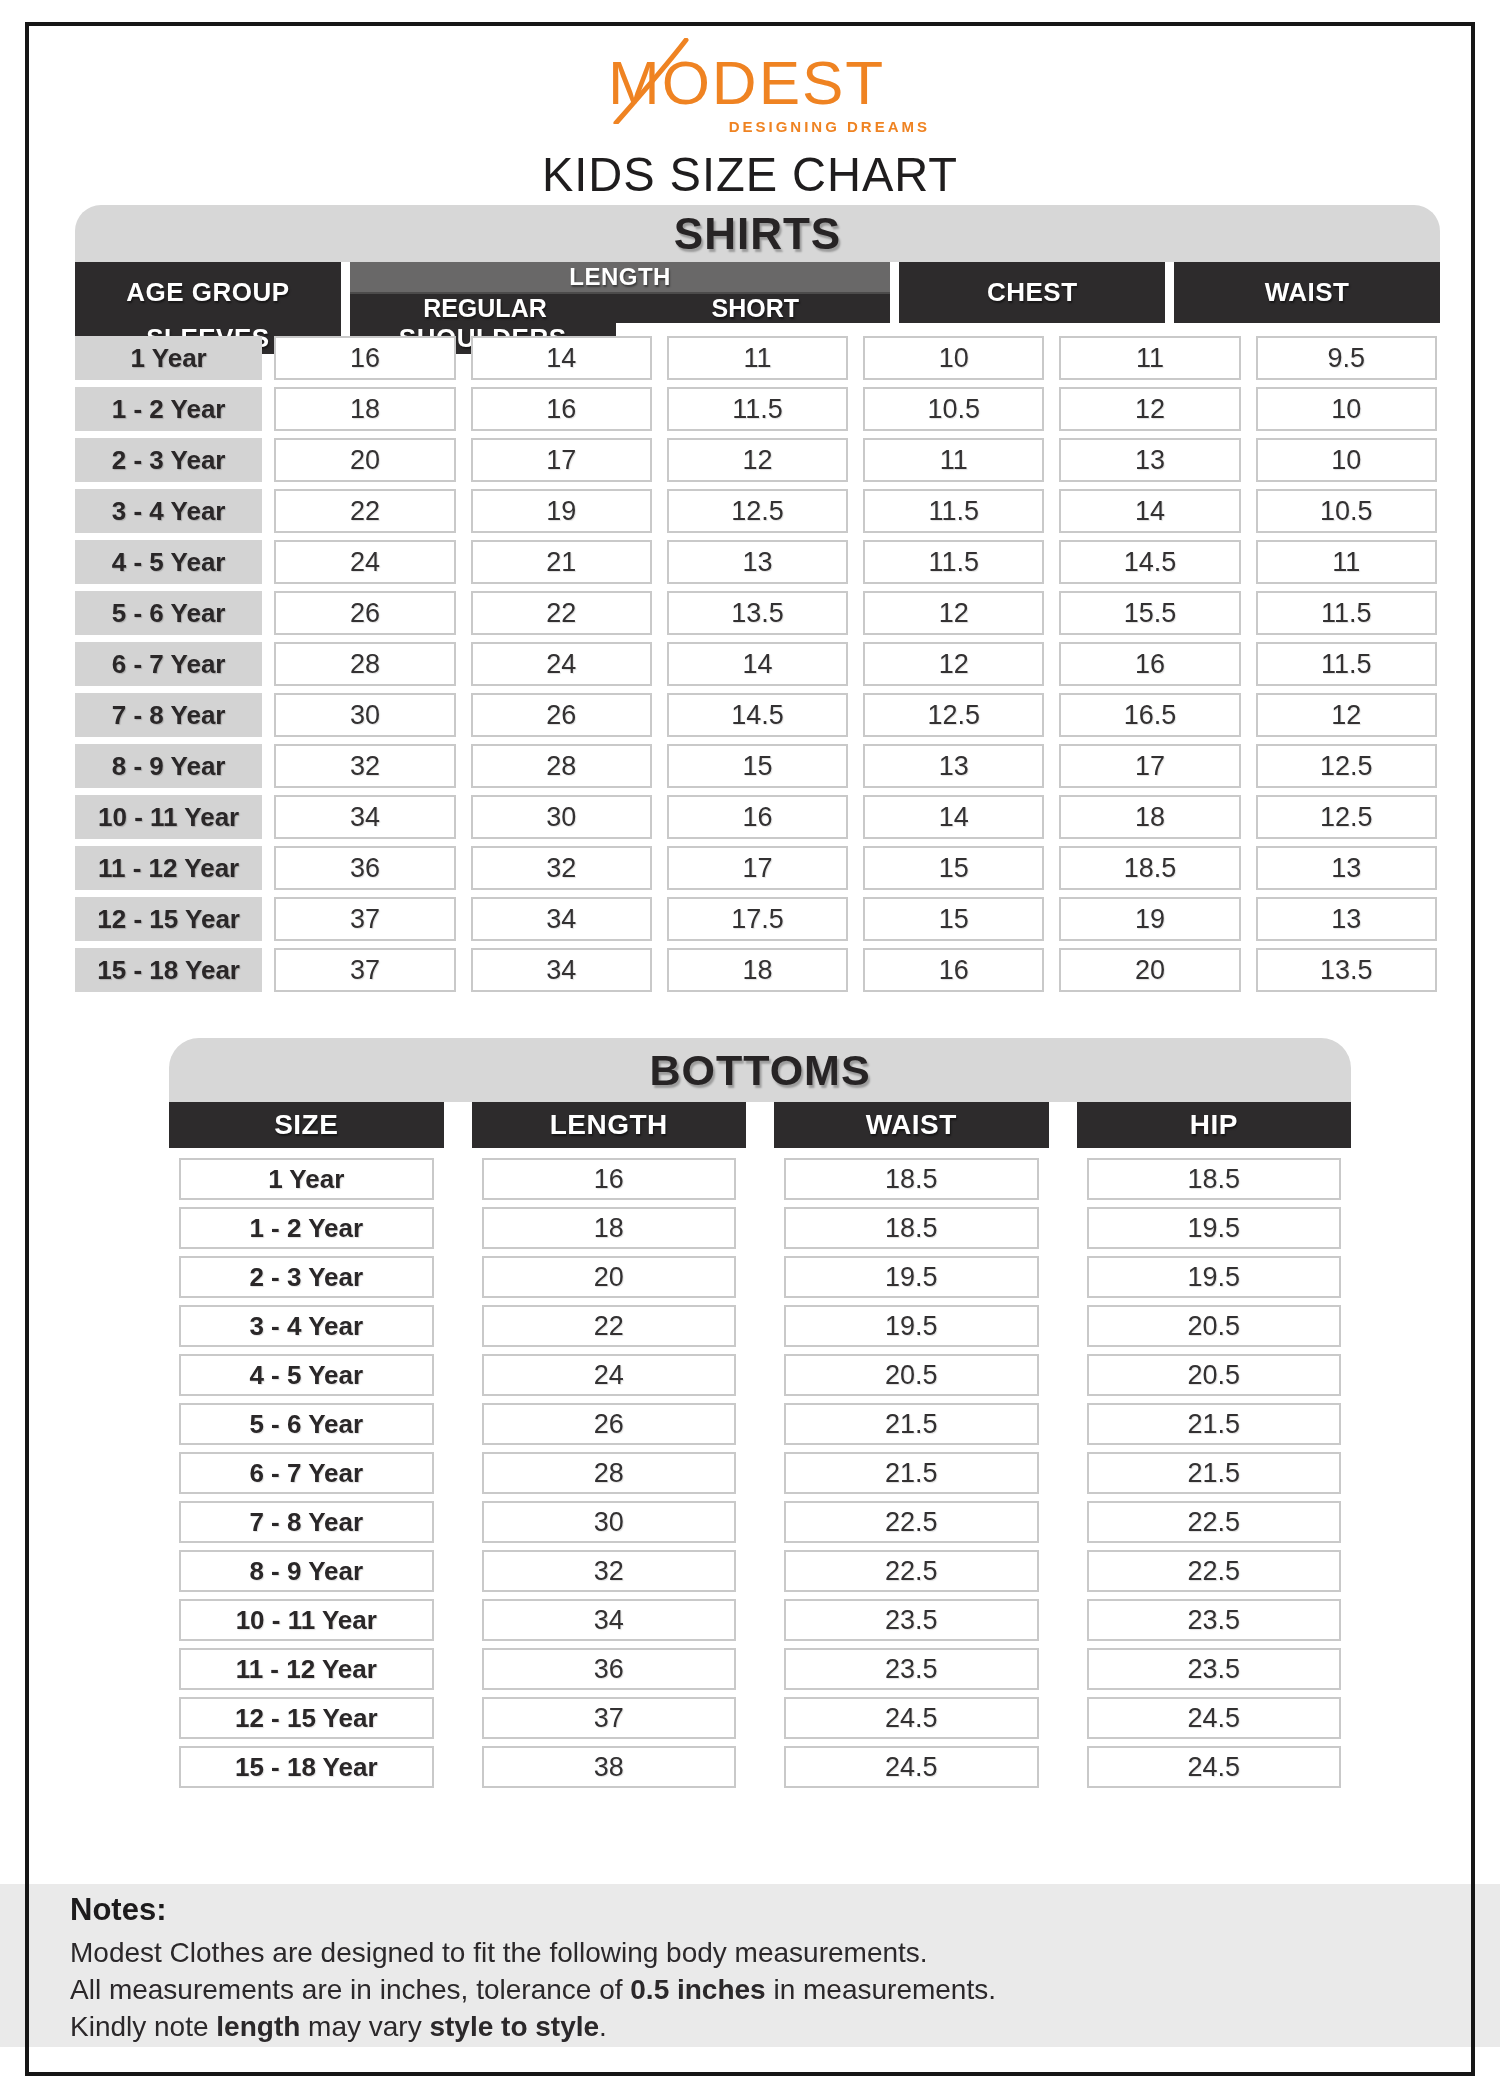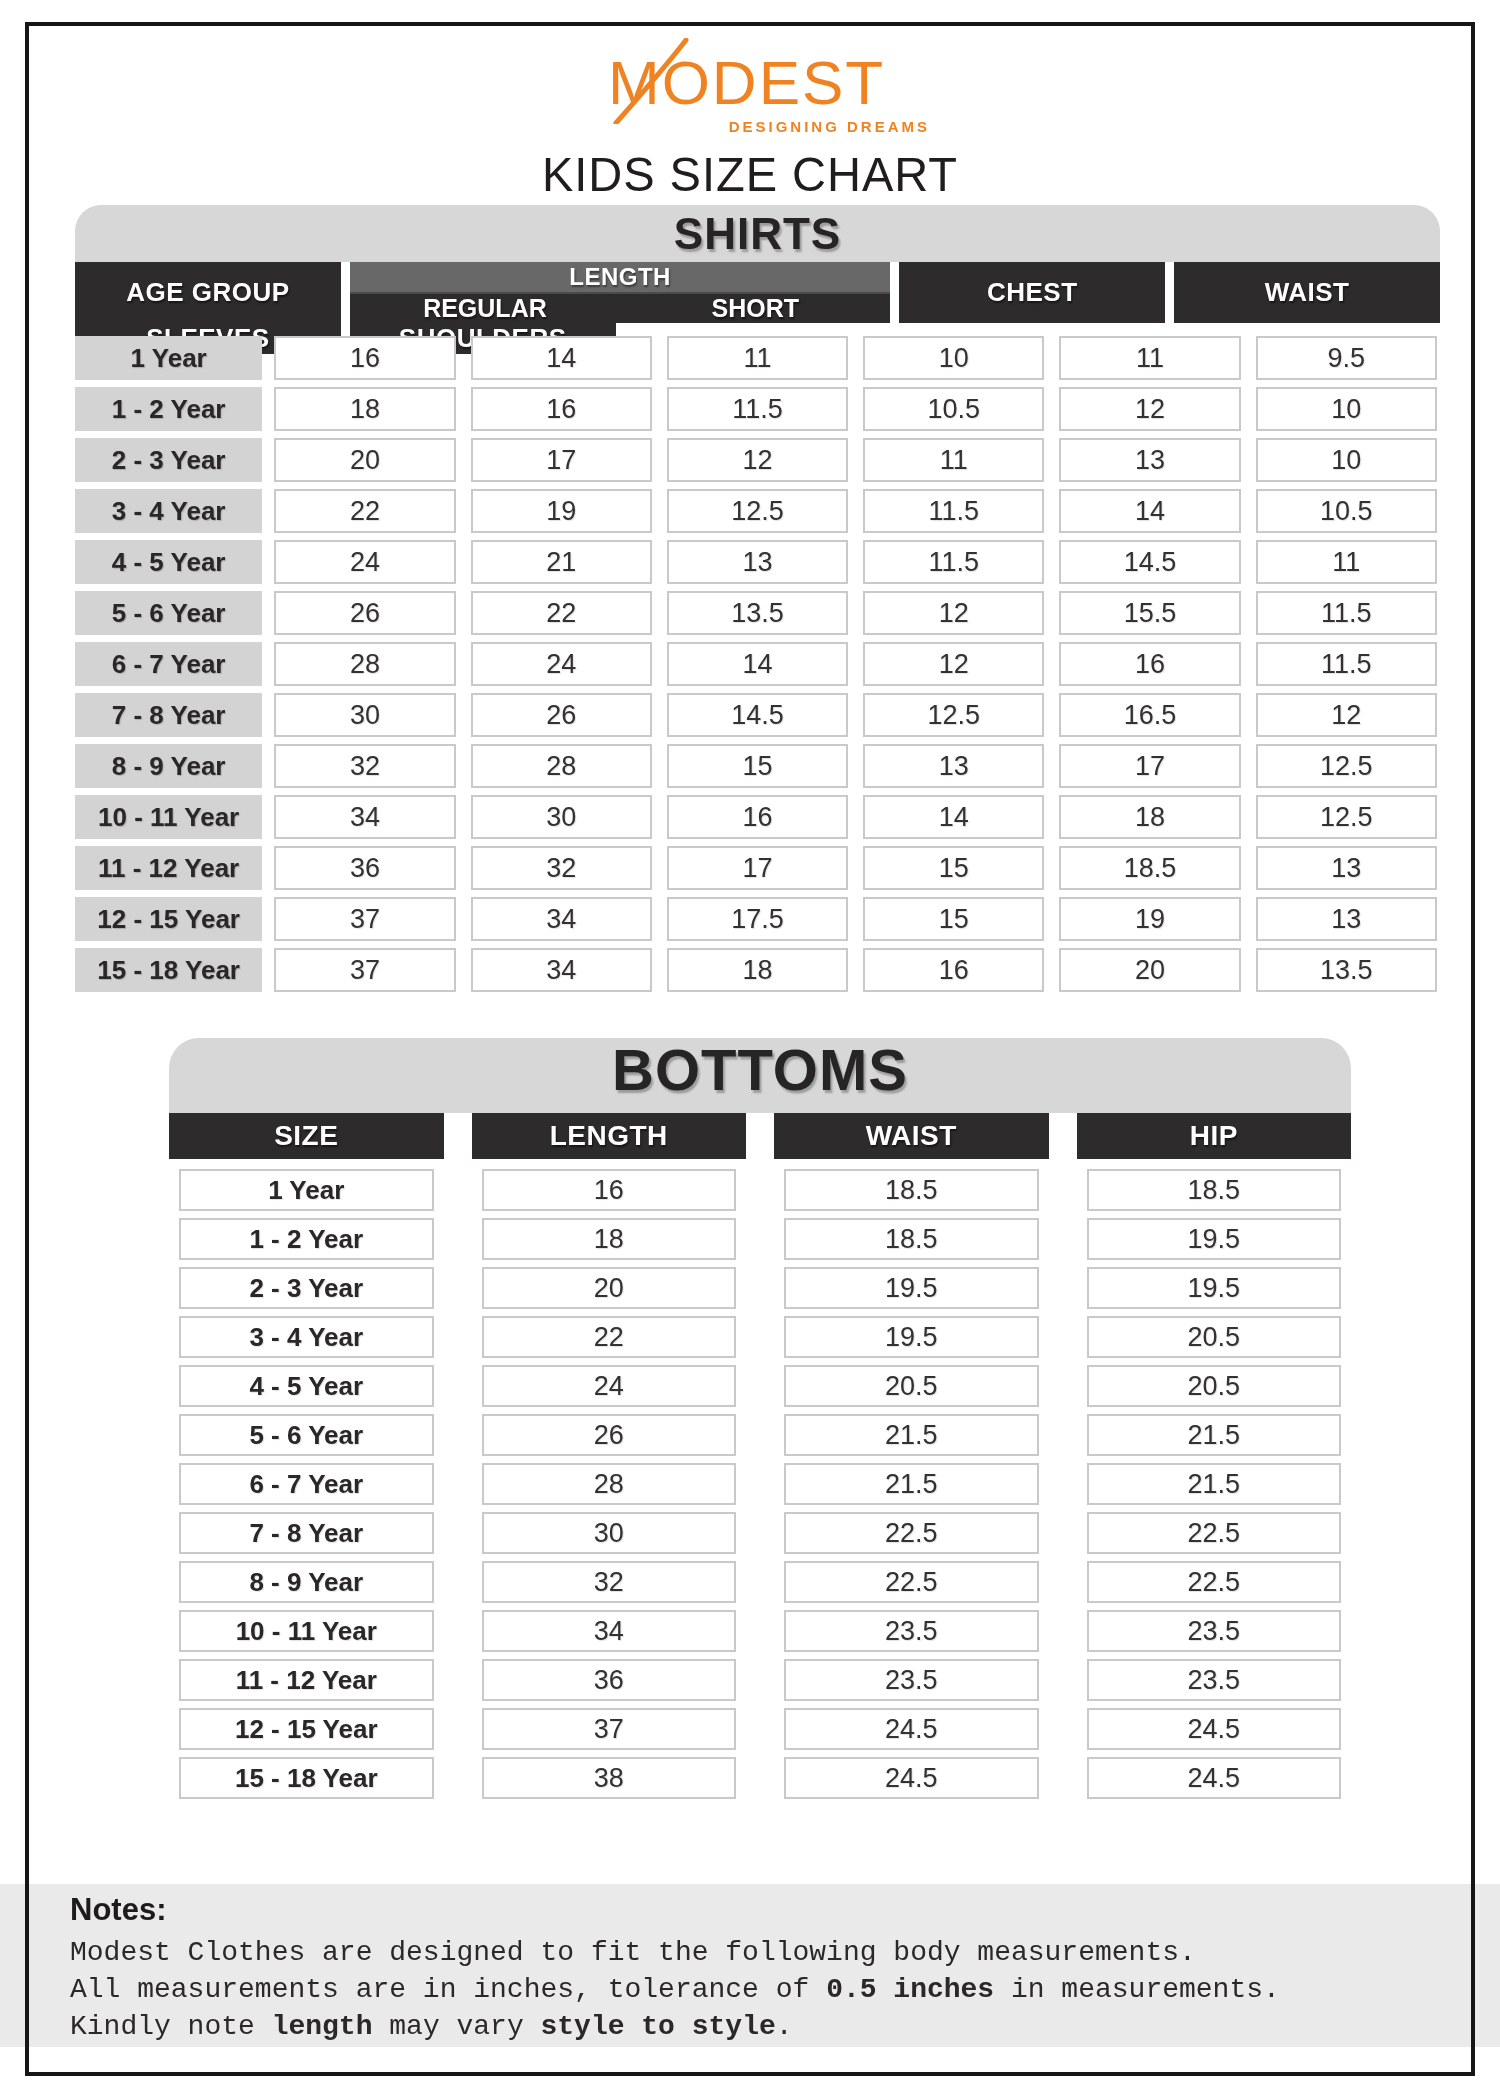--- a/index.html
+++ b/index.html
@@ -57,34 +57,34 @@
   .cell.age{
     background:#D3D3D3;font-weight:700;font-size:26px;color:#2a2728;
     text-shadow:1px 1px 1px rgba(0,0,0,.18);
   }
   .cell.val{
     background:#fff;border:2px solid #C9C9C9;margin:0 3px;
     text-shadow:1px 1px 1px rgba(0,0,0,.12);
   }
   
   .bottoms{position:absolute;left:169px;top:1038px;width:1182px;z-index:2;}
-  .bottoms .band{height:75px;line-height:64px;font-size:58px;letter-spacing:1px;border-radius:30px 30px 0 0;}
+  .bottoms .band{height:64px;line-height:64px;font-size:43px;letter-spacing:1px;border-radius:30px 30px 0 0;}
   .bt-header{display:grid;grid-template-columns:repeat(4,1fr);column-gap:28px;height:46px;border-radius:8px;}
   .bt-header .hbox{font-size:28px;}
   .brow{display:grid;grid-template-columns:repeat(4,1fr);column-gap:28px;height:42px;margin-top:7px;}
   .bottoms .brow:first-child{margin-top:10px;}
   .brow .cell{background:#fff;border:2px solid #C9C9C9;margin:0 10px;text-shadow:1px 1px 1px rgba(0,0,0,.12);}
   .brow .cell.size{font-weight:700;font-size:26px;color:#2a2728;}
   
   .notes{
     position:absolute;left:0;top:1884px;width:1500px;height:163px;background:#EAEAEA;
     z-index:3;box-sizing:border-box;padding:6px 0 0 70px;color:#2b282a;
   }
   .notes-heading{font-size:31px;font-weight:800;margin:2px 17px 6px 0;color:#1d1b1c;}
-  .notes-line{font-size:28px;line-height:37px;margin:0;font-weight:400;font-family:Liberation Mono, monospace;}
+  .notes-line{font-size:28px;line-height:37px;margin:0;font-weight:400;}
   .notes-line b{font-weight:700;}
 </style>
 </head>
 <body>
 
 <div class="page">
 
   <div class="logo-wrap">
     <svg class="logo-svg" width="360" height="86" viewBox="0 0 360 86">
       <text x="38" y="66" font-family="Liberation Sans, sans-serif" font-size="62" letter-spacing="2" fill="#EF8322">MODEST</text>

